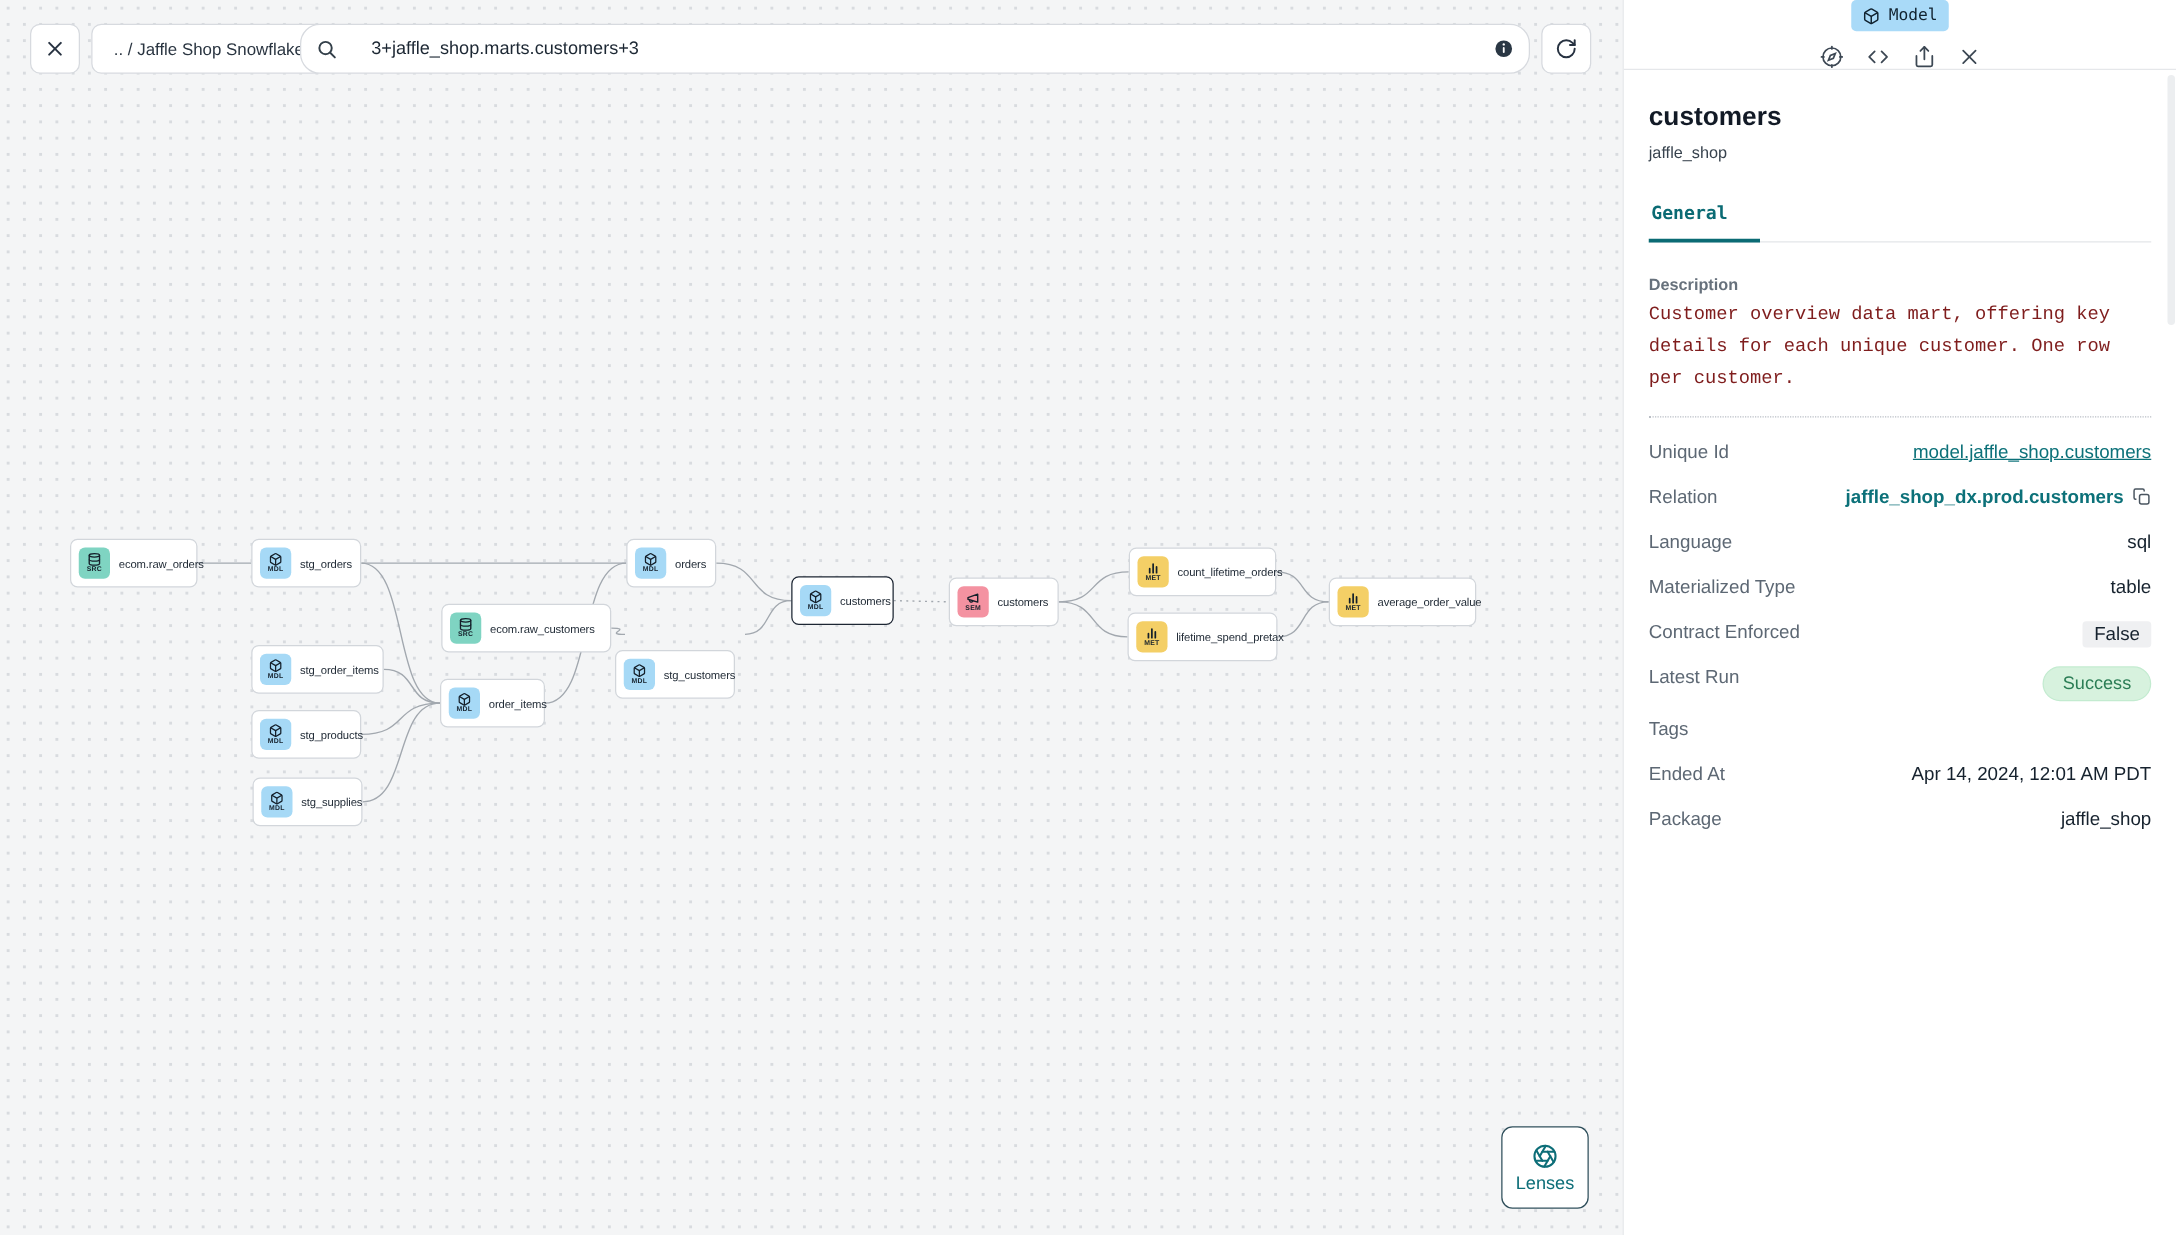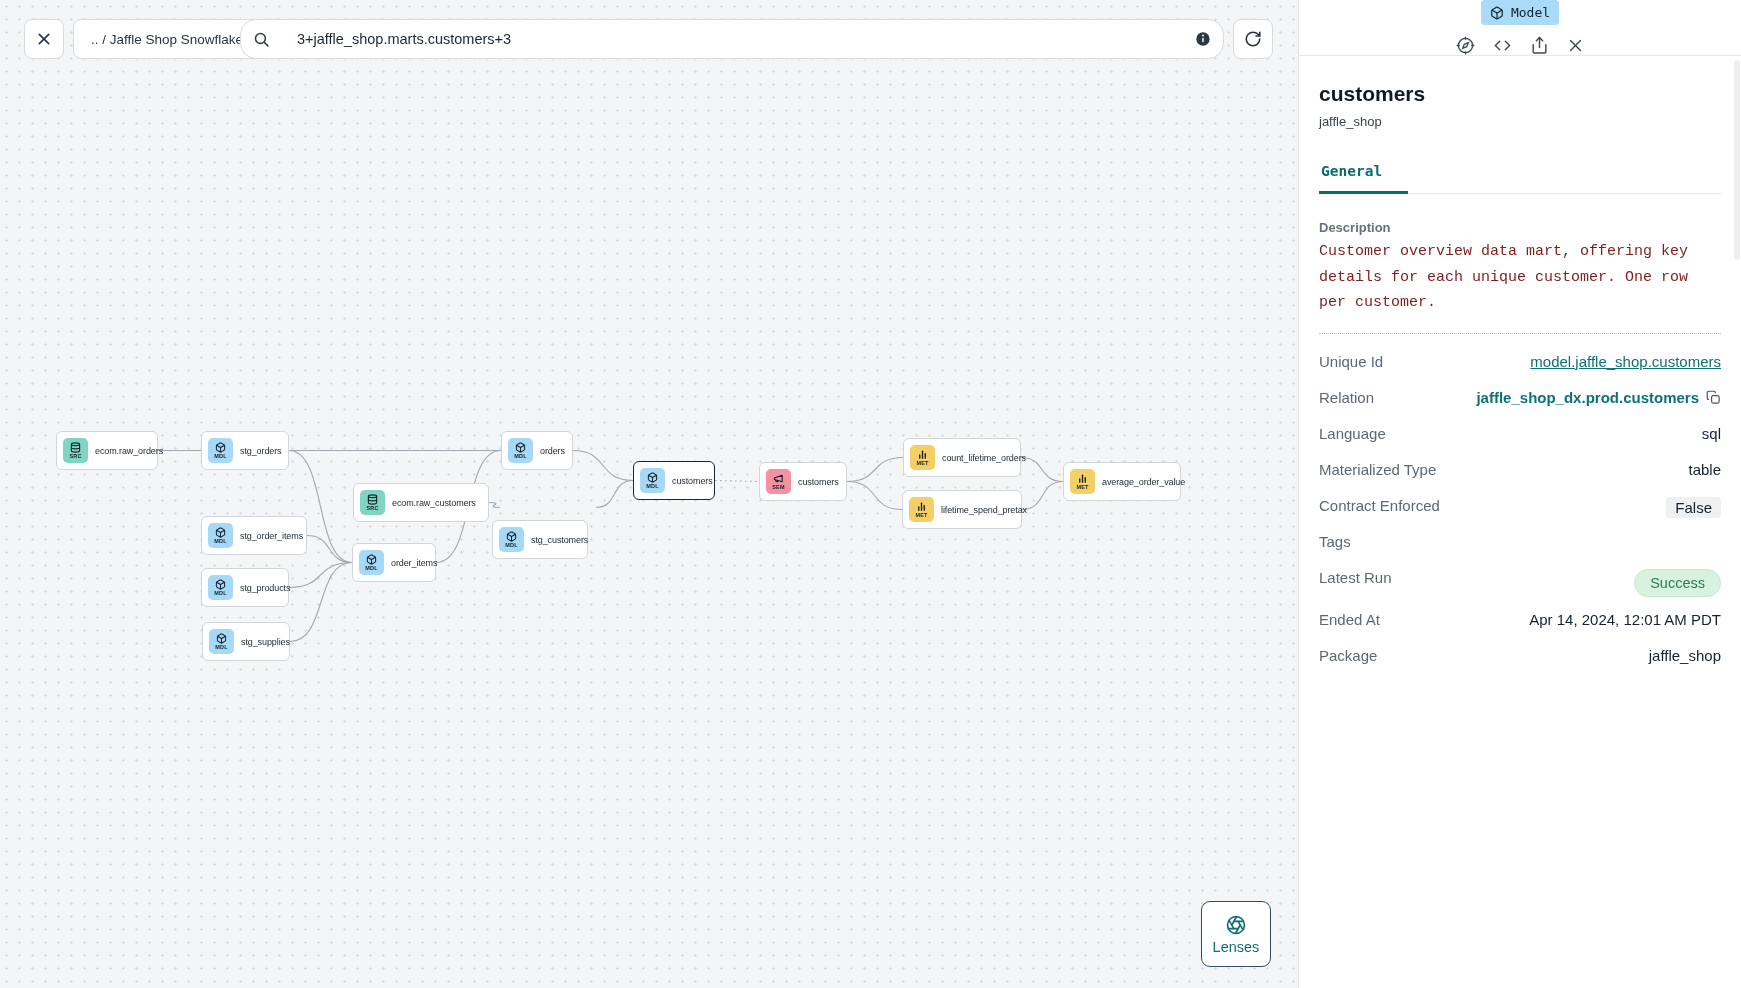--- a/index.html
+++ b/index.html
@@ -423,27 +423,27 @@
         </div>
         <div class="field-row">
           <span class="field-label">Materialized Type</span>
           <span class="field-value">table</span>
         </div>
         <div class="field-row">
           <span class="field-label">Contract Enforced</span>
           <span class="badge-gray">False</span>
         </div>
         <div class="field-row">
-          <span class="field-label">Tags</span>
-        </div>
-        <div class="field-row">
           <span class="field-label">Latest Run</span>
           <span class="pill-green">Success</span>
         </div>
         <div class="field-row">
+          <span class="field-label">Tags</span>
+        </div>
+        <div class="field-row">
           <span class="field-label">Ended At</span>
           <span class="field-value">Apr 14, 2024, 12:01 AM PDT</span>
         </div>
         <div class="field-row">
           <span class="field-label">Package</span>
           <span class="field-value">jaffle_shop</span>
         </div>
       </div>
   </div>
 </aside>

